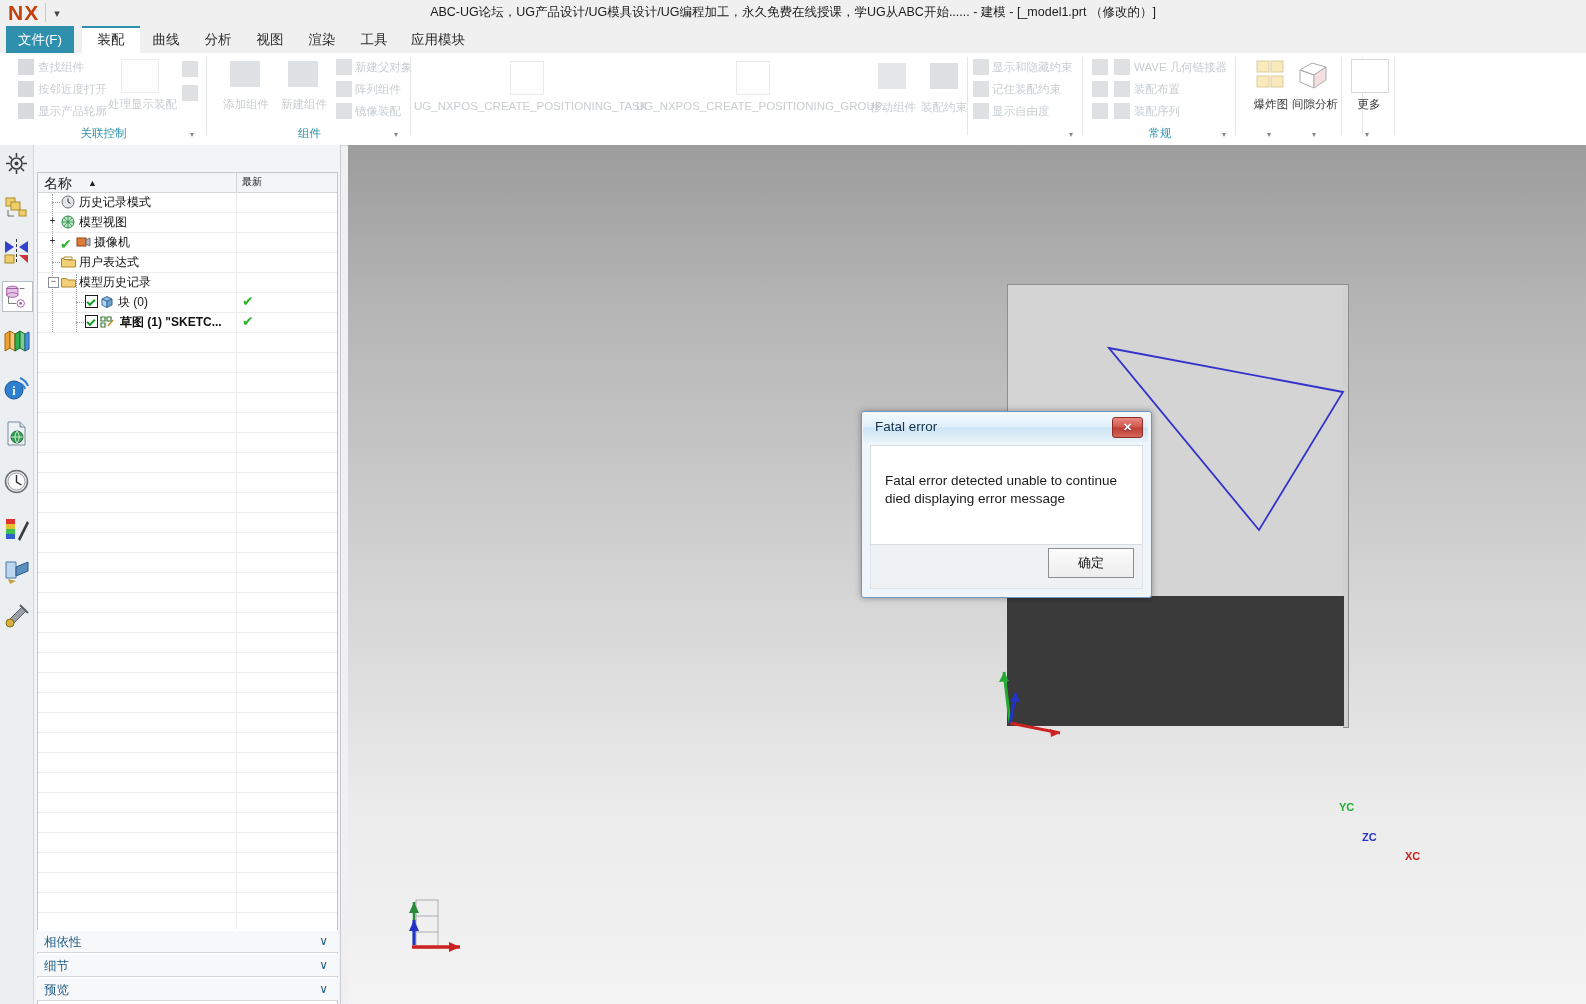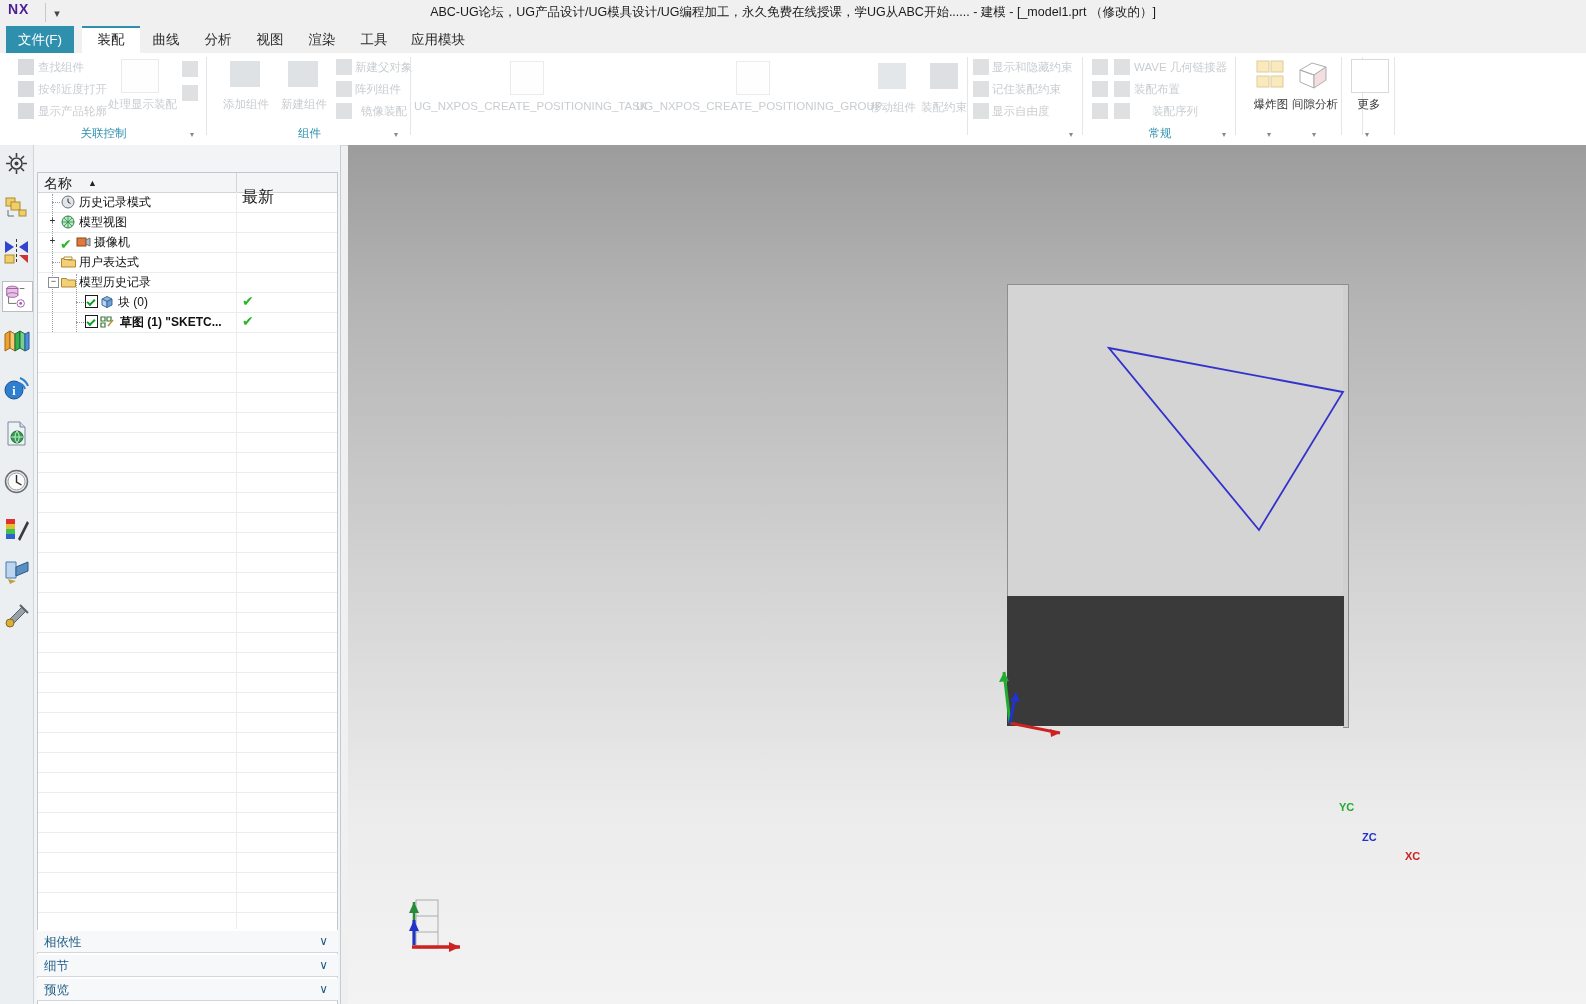--- a/index.html
+++ b/index.html
@@ -6,21 +6,21 @@
   body{
     width:1586px;height:1004px;overflow:hidden;
     font-family:"Liberation Sans","DejaVu Sans",sans-serif;
     background:#eceff1;
     -webkit-font-smoothing:antialiased;
   }
   #app{position:relative;width:1586px;height:1004px;overflow:hidden;background:#f0f0f0;}
 
   
   .titlebar{position:absolute;left:0;top:0;width:1586px;height:26px;background:#f0f0f0;}
-  .nx-logo{position:absolute;left:8px;top:1px;font-size:14px;font-weight:bold;color:#4c1d95;letter-spacing:1px;font-family:"Liberation Sans",sans-serif;}
+  .nx-logo{position:absolute;left:8px;top:1px;font-size:21px;font-weight:bold;color:#c2410c;letter-spacing:1px;font-family:"Liberation Sans",sans-serif;}
   .qat-div{position:absolute;left:45px;top:3px;width:1px;height:19px;background:#c6c9cc;}
   .qat-arrow{position:absolute;left:49px;top:5px;width:16px;height:16px;color:#444;font-size:11px;text-align:center;line-height:16px;}
   .title-text{position:absolute;left:0;top:4px;width:1586px;text-align:center;font-size:12.5px;color:#1b1b1b;white-space:nowrap;}
 
   
   .tabstrip{position:absolute;left:0;top:26px;width:1586px;height:27px;background:#f0f0f0;}
   .tab{position:absolute;top:0;height:44px;line-height:27px;font-size:13.5px;color:#2b2b2b;text-align:center;cursor:default;}
   .tab.file{background:#2f90ae;color:#ffffff;}
   .tab.active{background:#ffffff;color:#1a1a1a;}
   .tab.active:after{content:"";position:absolute;left:0;top:0;width:100%;height:2px;background:#2f90ae;}
@@ -46,21 +46,21 @@
 
   
   .navpanel{position:absolute;left:34px;top:145px;width:306px;height:859px;background:#f2f4f5;border-right:1px solid #c8ccd0;}
   .nav-head{position:absolute;left:0;top:0;width:306px;height:27px;background:#f2f4f5;}
   .nav-title{position:absolute;left:6px;top:5px;font-size:12.5px;color:#1d1d1d;}
   .nav-pin{position:absolute;right:8px;top:7px;width:12px;height:12px;border:1.5px solid #3a3a3a;}
   .tree-wrap{position:absolute;left:3px;top:27px;width:301px;height:877px;background:#ffffff;border:1px solid #c3c7cb;box-sizing:border-box;}
   .tree-hdr{position:absolute;left:0;top:0;width:299px;height:19px;background:#f4f5f6;border-bottom:1px solid #d2d5d8;}
   .hdr-c1{position:absolute;left:6px;top:2px;font-size:14px;color:#202020;}
   .hdr-sort{position:absolute;left:50px;top:5px;font-size:9px;color:#222;}
-  .hdr-c2{position:absolute;left:204px;top:14px;font-size:16px;color:#202020;}
+  .hdr-c2{position:absolute;left:204px;top:2px;font-size:10px;color:#202020;}
   .hdr-vdiv{position:absolute;left:198px;top:0;width:1px;height:19px;background:#d2d5d8;}
   .grid{position:absolute;left:0;top:19px;width:299px;height:737px;overflow:hidden;}
   .grow{position:absolute;left:0;width:299px;height:20px;border-bottom:1px solid #eaecee;}
   .gvdiv{position:absolute;left:198px;top:0;width:1px;height:737px;background:#eaecee;}
   .titem{position:absolute;height:20px;line-height:20px;font-size:12px;color:#111;white-space:nowrap;}
   .tchk{position:absolute;width:11px;height:11px;border:1.5px solid #1c1c1c;background:#fff;}
   .tchk:after{content:"";position:absolute;left:1px;top:3px;width:6px;height:3px;border-left:2px solid #0e9d22;border-bottom:2px solid #0e9d22;transform:rotate(-45deg);}
   .tick{position:absolute;font-size:14px;color:#2ab52a;font-weight:bold;}
   .expander{position:absolute;width:9px;height:9px;font-size:10px;line-height:8px;text-align:center;color:#333;}
   .dot-line{position:absolute;border-left:1px dotted #9aa0a5;}
@@ -149,21 +149,21 @@
       <span class="big-ico" style="left:22px;top:8px;width:30px;height:26px;background:#b9bfc5;"></span>
       <span class="big-item" style="left:8px;top:44px;width:60px;">添加组件</span>
       <span class="big-ico" style="left:80px;top:8px;width:30px;height:26px;background:#b9bfc5;"></span>
       <span class="big-item" style="left:66px;top:44px;width:60px;">新建组件</span>
 
       <span class="sm-ico" style="left:128px;top:6px;background:#9aa0a7;"></span>
       <span class="sm-item" style="left:147px;top:7px;">新建父对象</span>
       <span class="sm-ico" style="left:128px;top:28px;background:#9aa0a7;"></span>
       <span class="sm-item" style="left:147px;top:29px;">阵列组件</span>
       <span class="sm-ico" style="left:128px;top:50px;background:#9aa0a7;"></span>
-      <span class="sm-item" style="left:153px;top:51px;text-align:right;">镜像装配</span>
+      <span class="sm-item" style="left:147px;top:51px;text-align:right;">镜像装配</span>
 
       <span class="grp-label">组件</span>
       <span class="grp-caret" style="right:13px;">▾</span>
       <span class="rb-sep" style="right:0;"></span>
     </div>
 
     <div class="rb-group" style="left:412px;width:556px;">
       <span class="big-ico ico-box" style="left:98px;top:8px;width:32px;height:32px;"></span>
       <span class="big-item" style="left:2px;top:47px;width:225px;">UG_NXPOS_CREATE_POSITIONING_TASK</span>
 
@@ -192,21 +192,21 @@
 
     <div class="rb-group" style="left:1084px;width:152px;">
       <span class="sm-ico" style="left:8px;top:6px;background:#9aa0a7;"></span>
       <span class="sm-ico" style="left:30px;top:6px;background:#9aa0a7;"></span>
       <span class="sm-item" style="left:50px;top:7px;">WAVE 几何链接器</span>
       <span class="sm-ico" style="left:8px;top:28px;background:#9aa0a7;"></span>
       <span class="sm-ico" style="left:30px;top:28px;background:#9aa0a7;"></span>
       <span class="sm-item" style="left:50px;top:29px;">装配布置</span>
       <span class="sm-ico" style="left:8px;top:50px;background:#9aa0a7;"></span>
       <span class="sm-ico" style="left:30px;top:50px;background:#9aa0a7;"></span>
-      <span class="sm-item" style="left:50px;top:51px;margin-left:18px;">装配序列</span>
+      <span class="sm-item" style="left:50px;top:51px;">装配序列</span>
       <span class="grp-label">常规</span>
       <span class="grp-caret" style="right:10px;">▾</span>
       <span class="rb-sep" style="right:0;"></span>
     </div>
 
     <div class="rb-group" style="left:1237px;width:110px;padding-left:16px;">
       <svg class="big-ico" style="left:14px;top:6px;" width="40" height="34" viewBox="0 0 40 34">
         <rect x="6" y="2" width="12" height="11" fill="#f2d06b" stroke="#b38f2e"></rect>
         <rect x="20" y="2" width="12" height="11" fill="#f2d06b" stroke="#b38f2e"></rect>
         <rect x="6" y="17" width="12" height="11" fill="#f2d06b" stroke="#b38f2e"></rect>
@@ -501,14 +501,27 @@
       <line x1="66" y1="800" x2="66" y2="757" stroke="#2a8a3a" stroke-width="2.5"></line>
       <polygon points="66,757 61,768 71,768" fill="#2a8a3a"></polygon>
       <line x1="66" y1="800" x2="66" y2="775" stroke="#2233cc" stroke-width="3"></line>
       <polygon points="66,775 61,786 71,786" fill="#2233cc"></polygon>
       <line x1="64" y1="802" x2="112" y2="802" stroke="#cc2222" stroke-width="3.5"></line>
       <polygon points="112,802 101,797 101,807" fill="#cc2222"></polygon>
     </svg>
 
   </div>
 
+  <div class="dlg">
+    <div class="dlg-tb">
+      <div class="dlg-title">Fatal error</div>
+      <div class="dlg-close">
+        <div class="dlg-close-x">✕</div>
+      </div>
+    </div>
+    <div class="dlg-body">
+      <div class="dlg-msg">Fatal error detected unable to continue died displaying error message</div>
+    </div>
+    <div class="dlg-foot"></div>
+    <div class="dlg-ok">确定</div>
+  </div>
 
 </div>
 
 </body></html>

